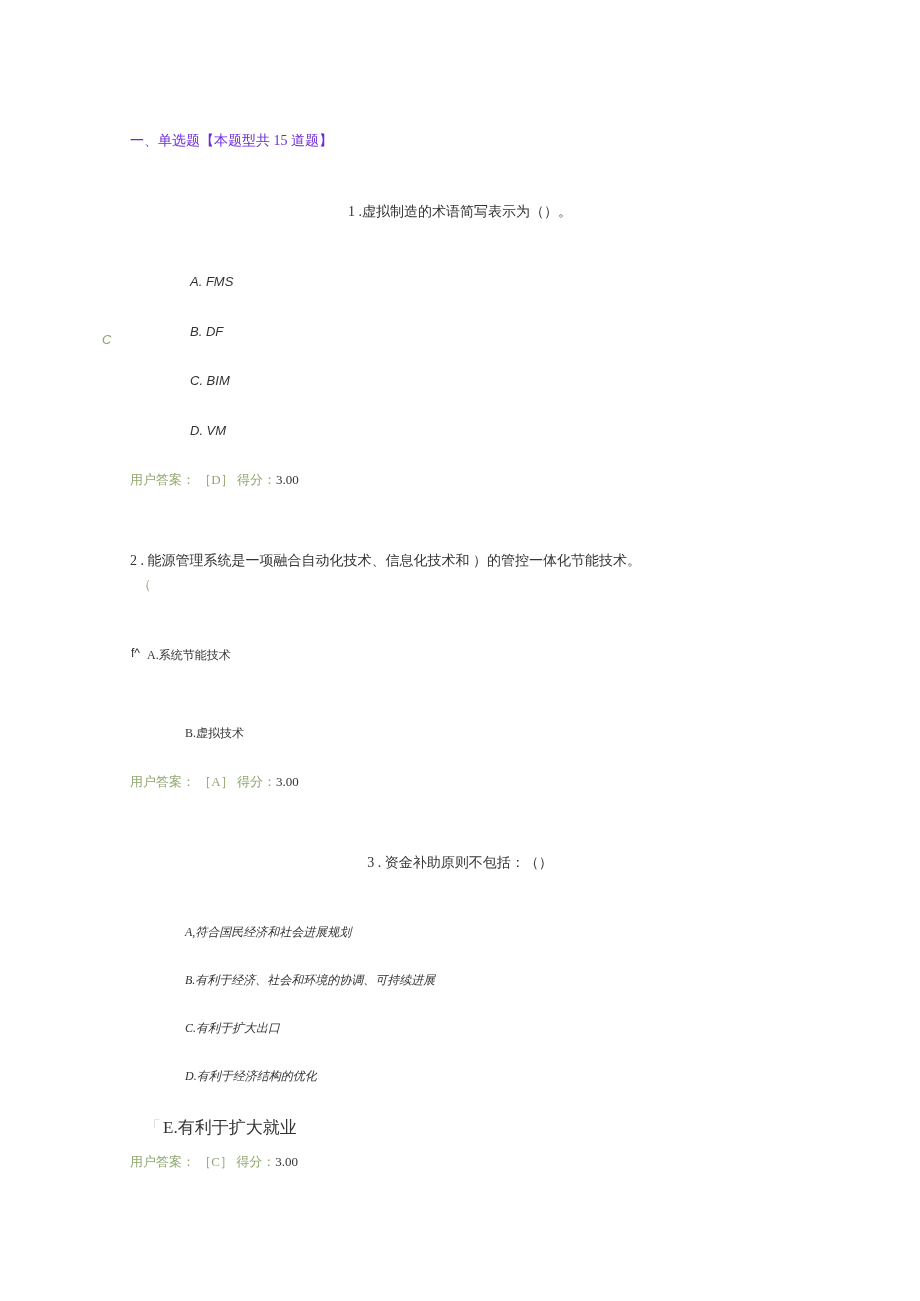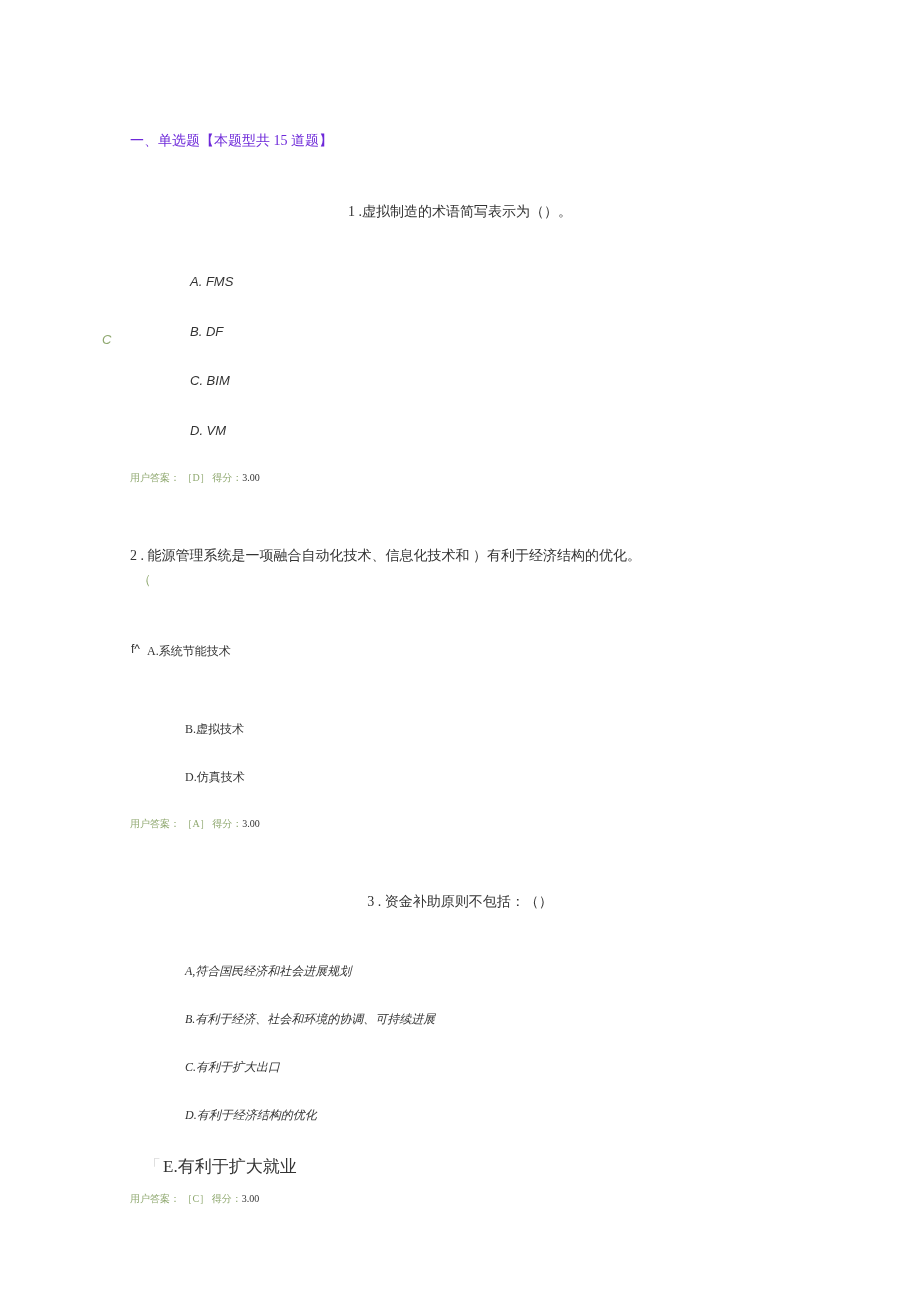--- a/index.html
+++ b/index.html
@@ -49,21 +49,21 @@
       font-style: italic;
       color: #8fa86f;
       font-size: 13px;
       font-family: Arial, serif;
       margin-left: -28px;
       float: left;
       margin-top: 58px;
     }
     .answer-line {
       color: #8fa86f;
-      font-size: 10px;
+      font-size: 13px;
       margin-top: 6px;
     }
     .answer-line .score {
       color: #333;
     }
     .q2-text {
       color: #333;
       margin-bottom: 4px;
     }
     .q2-paren {
@@ -116,31 +116,30 @@
   </div>
   <div class="answer-line">
     <span>用户答案：</span>
     <span>［D］</span>
     <span>得分：</span><span class="score">3.00</span>
   </div>
 </div>
 
 <div class="question">
   <div class="q2-text">
-    <span>2</span><span> . 能源管理系统是一项融合自动化技术、信息化技术和   ）有利于经济结构的优化。</span>
+    <span>2</span><span> . 能源管理系统是一项融合自动化技术、信息化技术和   ）的管控一体化节能技术。</span>
   </div>
   <span class="q2-paren">（</span>
   <div style="clear:both;"></div>
   <div class="options2" style="margin-top:40px;">
     <div style="position:relative; margin-bottom:30px;">
       <span class="q2a-prefix" style="margin-left:-54px;">f^</span>
       <span class="option-cn" style="margin-left:-38px; display:inline-block;">A.系统节能技术</span>
     </div>
     <div class="option-cn">B.虚拟技术</div>
-    <div class="option-cn">D.仿真技术</div>
   </div>
   <div class="answer-line">
     <span>用户答案：</span>
     <span>［A］</span>
     <span>得分：</span><span class="score">3.00</span>
   </div>
 </div>
 
 <div class="question q3">
   <div class="qtext">

